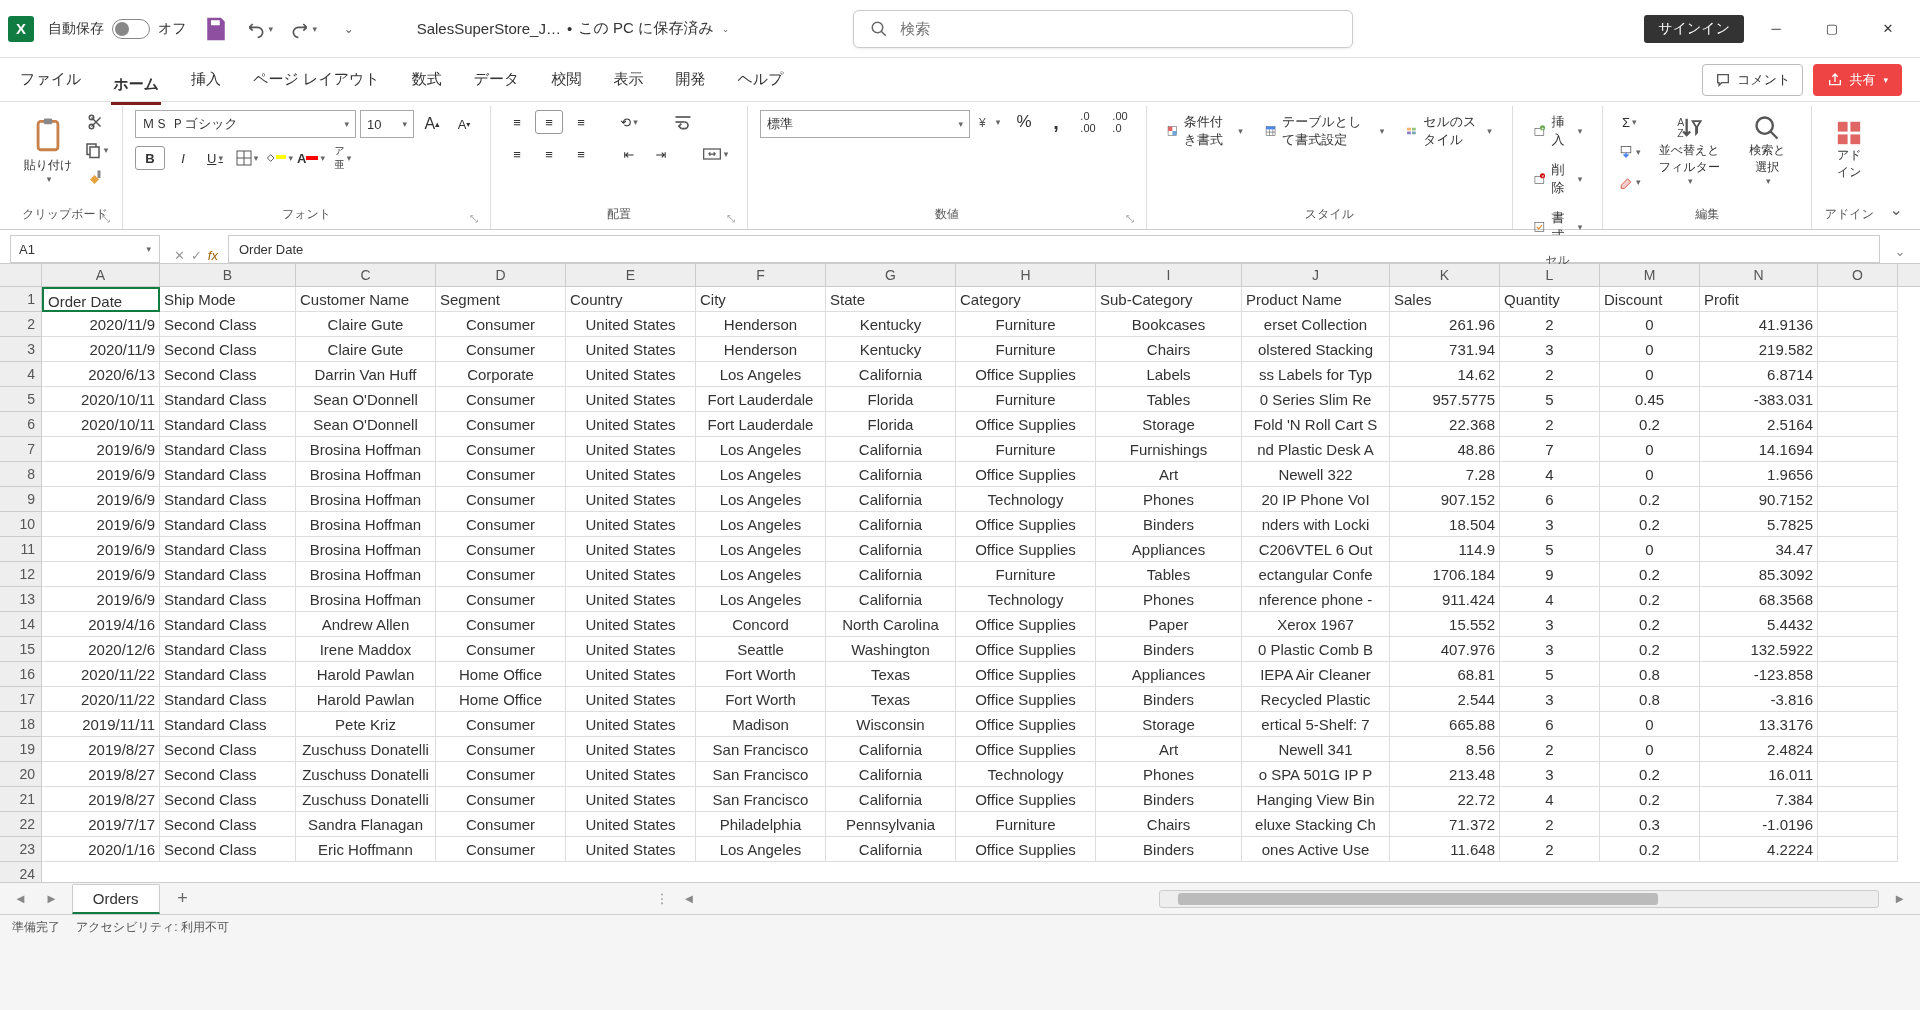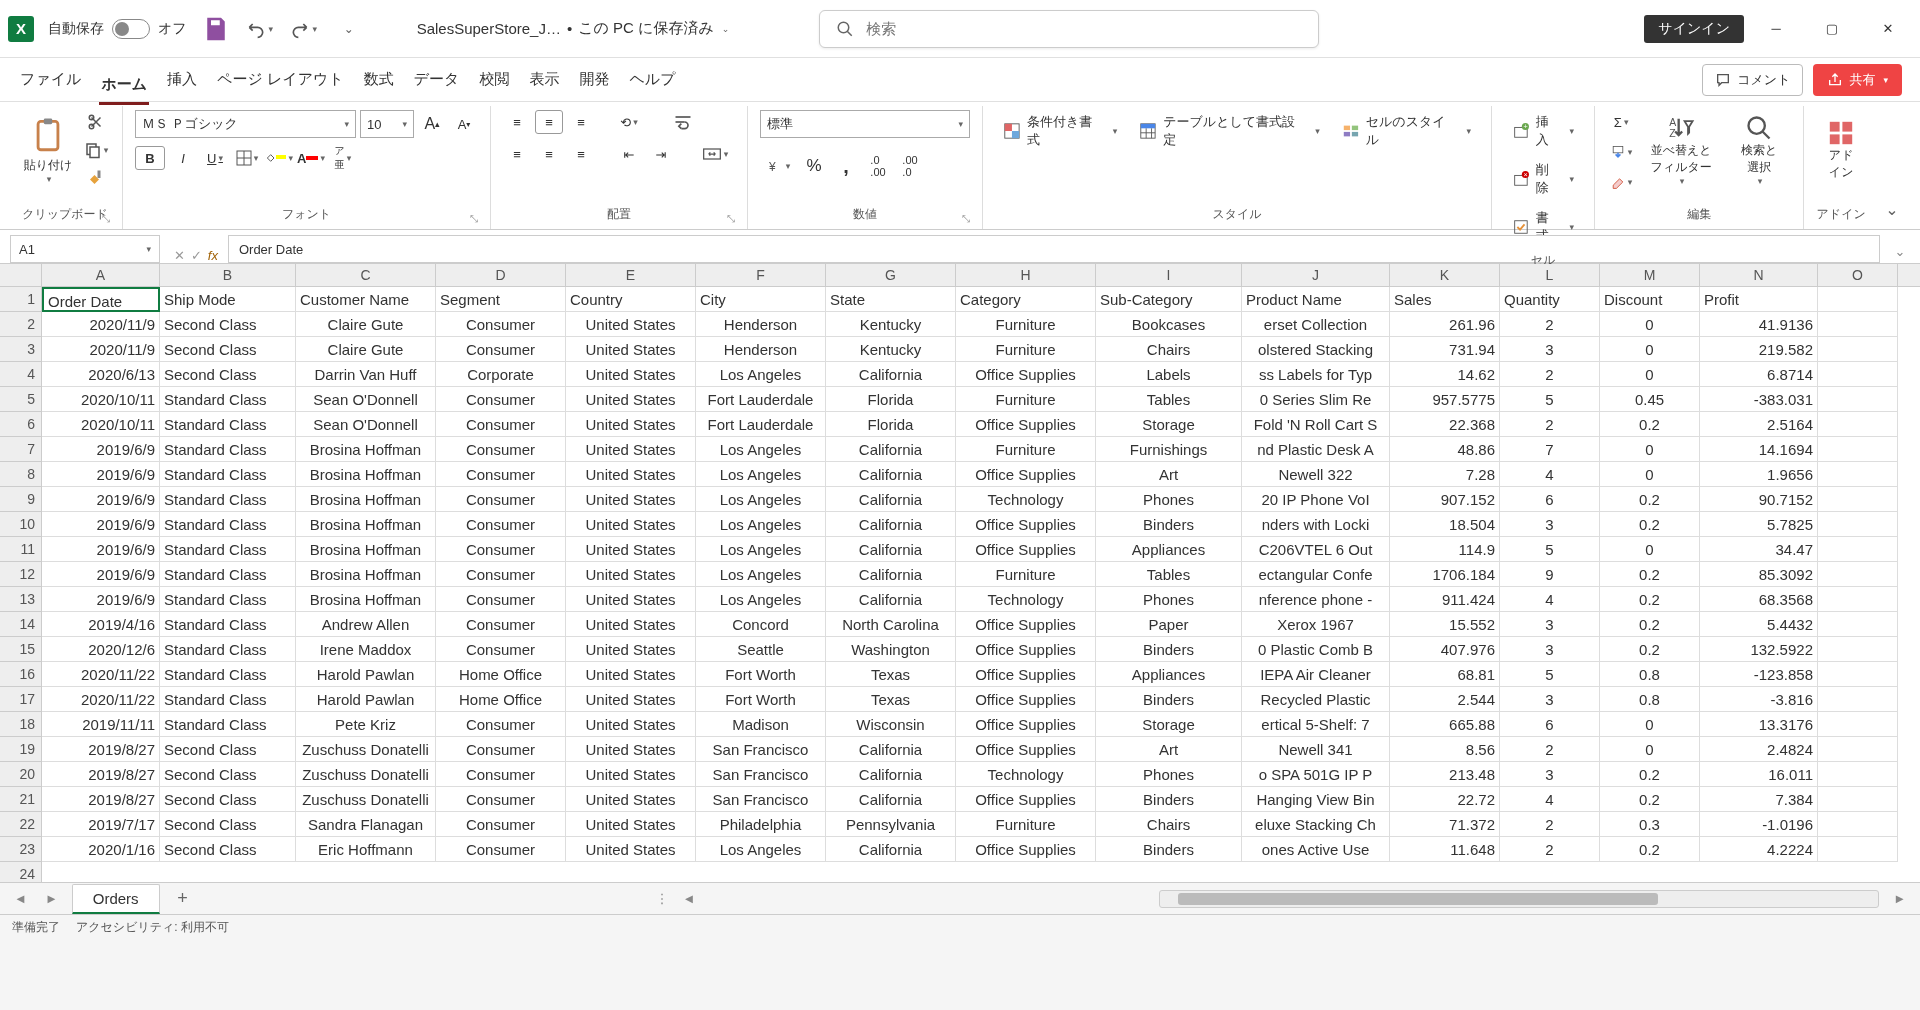--- a/index.html
+++ b/index.html
@@ -6,28 +6,28 @@
 body { background:#f5f5f5; font-size:13px; color:#333; overflow:hidden; width:1920px; height:1010px; }
 
 
 .title-bar { height:58px; background:#fff; display:flex; align-items:center; padding:0 8px; gap:14px; border-bottom:1px solid #e0e0e0; }
 .excel-icon { width:26px; height:26px; background:#107c41; border-radius:3px; display:flex; align-items:center; justify-content:center; color:#fff; font-weight:bold; font-size:15px; }
 .autosave { display:flex; align-items:center; gap:8px; font-size:14px; }
 .toggle { width:38px; height:20px; border:1px solid #888; border-radius:10px; position:relative; background:#fff; }
 .toggle::after { content:""; position:absolute; width:14px; height:14px; background:#888; border-radius:50%; top:2px; left:2px; }
 .qat-btn { width:30px; height:30px; display:flex; align-items:center; justify-content:center; cursor:pointer; border-radius:4px; }
 .doc-title { font-size:15px; margin-left:40px; display:flex; align-items:center; gap:6px; }
-.search-box { flex:0 0 500px; height:38px; background:#fff; border:1px solid #ccc; border-radius:6px; display:flex; align-items:center; padding:0 16px; gap:12px; margin-left:76px; box-shadow:0 1px 3px rgba(0,0,0,0.08); }
+.search-box { flex:0 0 500px; height:38px; background:#fff; border:1px solid #ccc; border-radius:6px; display:flex; align-items:center; padding:0 16px; gap:12px; margin-left:110px; box-shadow:0 1px 3px rgba(0,0,0,0.08); }
 .search-box input { border:none; outline:none; font-size:15px; flex:1; }
 .title-right { margin-left:auto; display:flex; align-items:center; gap:8px; }
 .signin-btn { background:#333; color:#fff; padding:5px 14px; border-radius:3px; font-size:14px; }
 .win-btn { width:48px; height:38px; display:flex; align-items:center; justify-content:center; cursor:pointer; }
 
 
-.tabs { height:44px; background:#fff; display:flex; align-items:center; padding:0 18px; gap:16px; border-bottom:1px solid #e0e0e0; }
+.tabs { height:44px; background:#fff; display:flex; align-items:center; padding:0 18px; gap:28px; border-bottom:1px solid #e0e0e0; }
 .tab { font-size:15px; padding:8px 2px; cursor:pointer; }
 .tab.active { border-bottom:3px solid #7f1d1d; font-weight:700;margin-top:12px; }
 .tabs-right { margin-left:auto; display:flex; gap:10px; }
 .comment-btn { border:1px solid #bbb; border-radius:4px; padding:6px 12px; display:flex; align-items:center; gap:6px; background:#fff; }
 .share-btn { background:#ef4444; color:#fff; border-radius:4px; padding:6px 14px; display:flex; align-items:center; gap:6px; }
 
 
 .ribbon { height:128px; background:#fff; display:flex; border-bottom:1px solid #ccc; padding:4px 8px 0; }
 .group { border-right:1px solid #ddd; padding:4px 12px 2px; display:flex; flex-direction:column; justify-content:space-between; }
 .group-body { display:flex; gap:6px; align-items:flex-start; flex:1; }
@@ -274,21 +274,21 @@
               <path d="M8 8h8M8 8l2-2M8 8l2 2M16 8l-2-2M16 8l-2 2" fill="none" stroke="#555" stroke-width="1.5"></path>
             </svg>
             <span class="chev">▾</span>
           </div>
       </div>
     </div>
     <div class="group-label"><span>配置</span><span class="dlg-launcher">⤡</span></div>
   </div>
 
   <div class="group">
-    <div class="group-body" style="flex-direction:column;gap:16px">
+    <div class="group-body" style="flex-direction:row;gap:0">
       <div class="combo" style="width:210px">
           <span>標準</span>
           <span class="chev">▾</span>
         </div>
       <div class="row">
         <div class="mini-btn" style="width:36px">
             <svg width="18" height="18" viewBox="0 0 24 24">
               <text x="4" y="18" font-size="16" fill="#555">¥</text>
             </svg>
             <span class="chev">▾</span>
@@ -388,21 +388,21 @@
             <span class="chev">▾</span>
           </div>
       </div>
       <div class="big-btn" style="width:80px">
         <svg width="28" height="28" viewBox="0 0 24 24">
             <text x="2" y="10" font-size="9" fill="#555">A</text>
             <text x="2" y="20" font-size="9" fill="#555">Z</text>
             <path d="M10 4v14M7 15l3 3 3-3" fill="none" stroke="#555" stroke-width="2"></path>
             <path d="M15 6h7l-3 5v5l-1 1v-6z" fill="none" stroke="#555" stroke-width="1.5"></path>
           </svg>
-        <span style="white-space:pre-line;text-align:center;font-size:12px">並べ替えと
+        <span style="white-space:pre-line;text-align:left;font-size:12px">並べ替えと
 フィルター</span>
           <span class="chev">▾</span>
       </div>
       <div class="big-btn" style="width:64px">
         <svg width="28" height="28" viewBox="0 0 24 24">
             <circle cx="10" cy="10" r="7" fill="none" stroke="#555" stroke-width="2"></circle>
             <line x1="15" y1="15" x2="21" y2="21" stroke="#555" stroke-width="2"></line>
           </svg>
         <span style="white-space:pre-line;text-align:center;font-size:12px">検索と
 選択</span>

